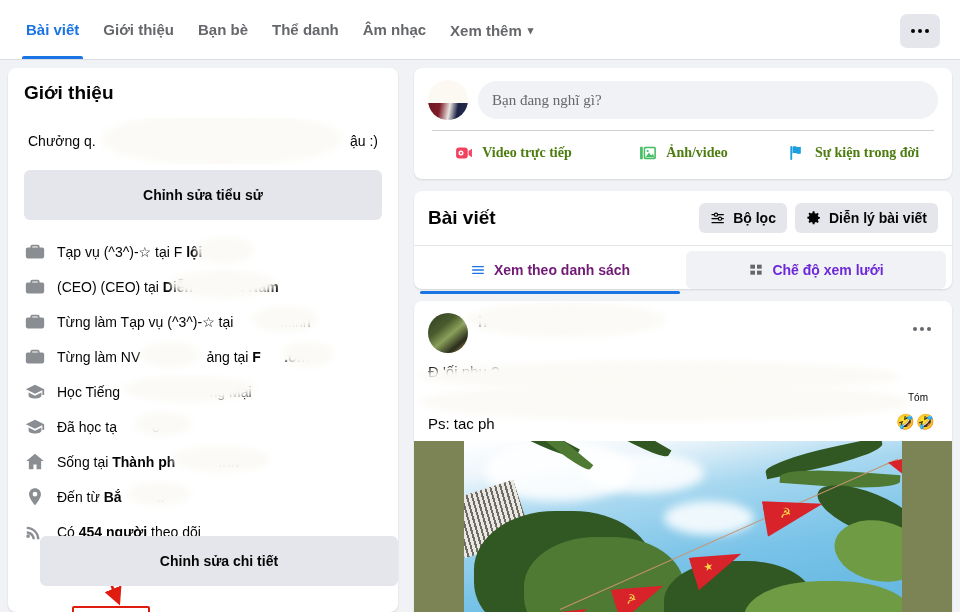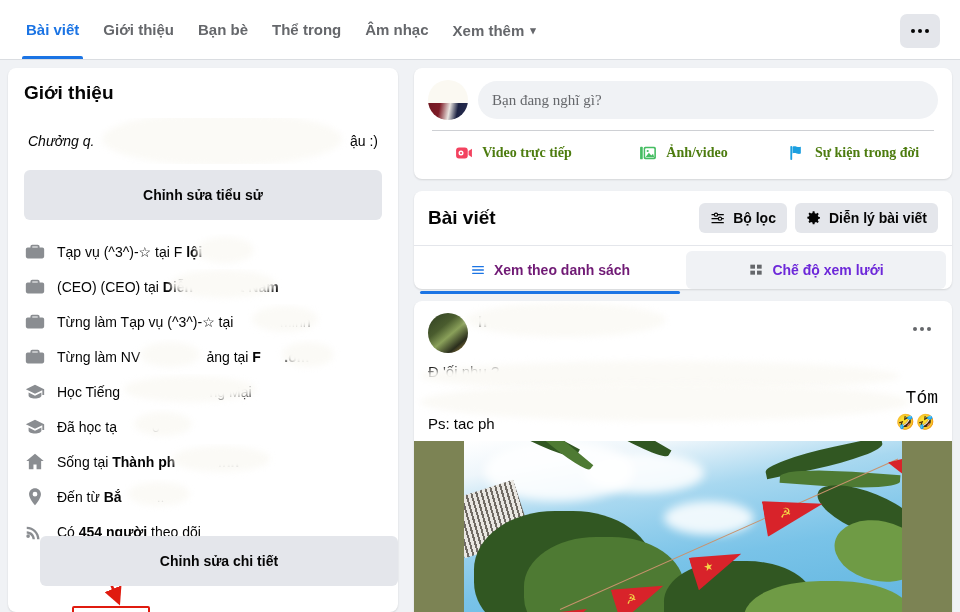--- a/index.html
+++ b/index.html
@@ -87,21 +87,21 @@
     position: relative;
     text-align: center;
     font-size: 14px;
     color: #050505;
     height: 46px;
     line-height: 46px;
     padding: 0 4px;
     overflow: hidden;
     white-space: nowrap;
   }
-  .bio-line .bio-left  { float: left; font-style: italic;  }
+  .bio-line .bio-left  { float: left;  }
   .bio-line .bio-right { float: right; }
 
   .btn-grey {
     display: block;
     width: 100%;
     background: #e4e6eb;
     border: none;
     border-radius: 6px;
     padding: 17px 0;
     font-size: 14px;
@@ -228,21 +228,21 @@
     flex: 0 0 40px;
     background: linear-gradient(140deg,#2f3e21 0%, #4a5c2e 35%, #8aa05a 55%, #2a2d1c 78%, #c9a24a 100%);
   }
   .post-meta { flex: 1 1 auto; padding-left: 10px; min-width: 0; }
   .post-name { font-size: 15px; font-weight: bold; height: 20px; }
   .post-sub { font-size: 12px; color: #65676b; height: 18px; }
   .post-more { width: 32px; height: 32px; display: flex; align-items: center; justify-content: center; cursor: pointer; }
   .post-more .dots i { background: #65676b; width: 4px; height: 4px; }
   .post-body { position: relative; padding: 6px 14px 4px 14px; font-size: 15px; line-height: 26px; min-height: 84px; }
   .post-line { height: 26px; white-space: nowrap; overflow: hidden; position: relative; }
-  .see-more { position: absolute; right: 14px; top: 32px; font-size: 18px; color: #050505; font-family: Liberation Mono, monospace; }
+  .see-more { position: absolute; right: 24px; top: 32px; font-size: 10px; color: #050505; }
   .post-emojis { position: absolute; right: 16px; bottom: 6px; font-size: 15px; letter-spacing: 1px; }
 
   
   .post-photo { position: relative; height: 180px; background: #7c8354; overflow: hidden; }
   .photo-inner { position: absolute; left: 50px; right: 50px; top: 0; bottom: 0; overflow: hidden;
     background: linear-gradient(170deg,#ffffff 0%, #eef6fb 14%, #a8d8f0 34%, #79c3e8 62%, #5fb4df 100%); }
   .cloud { position: absolute; background: rgba(255,255,255,0.85); border-radius: 50%; filter: blur(5px); }
   .leaf { position: absolute; background: #4e7a33; border-radius: 60% 0 60% 0; transform-origin: center; }
   .leaf.dark { background: #315722; }
   .leaf.light { background: #6f9b45; }
@@ -252,21 +252,21 @@
   .roof { position: absolute; background: repeating-linear-gradient(92deg,#6f6a63 0px,#6f6a63 2px,#e9e7e2 2px,#e9e7e2 5px); }
 </style>
 </head>
 <body>
 
 <div class="topnav">
   <div class="nav-tabs">
     <div class="nav-tab active"><span>Bài viết</span></div>
     <div class="nav-tab"><span>Giới thiệu</span></div>
     <div class="nav-tab"><span>Bạn bè</span></div>
-    <div class="nav-tab"><span>Thể trong</span></div>
+    <div class="nav-tab"><span>Thể danh</span></div>
     <div class="nav-tab"><span>Âm nhạc</span></div>
     <div class="nav-tab">
       <span>Xem thêm</span><span class="caret">▾</span>
     </div>
   </div>
   <div class="nav-more-btn">
     <span class="dots">
         <i></i>
         <i></i>
         <i></i>

